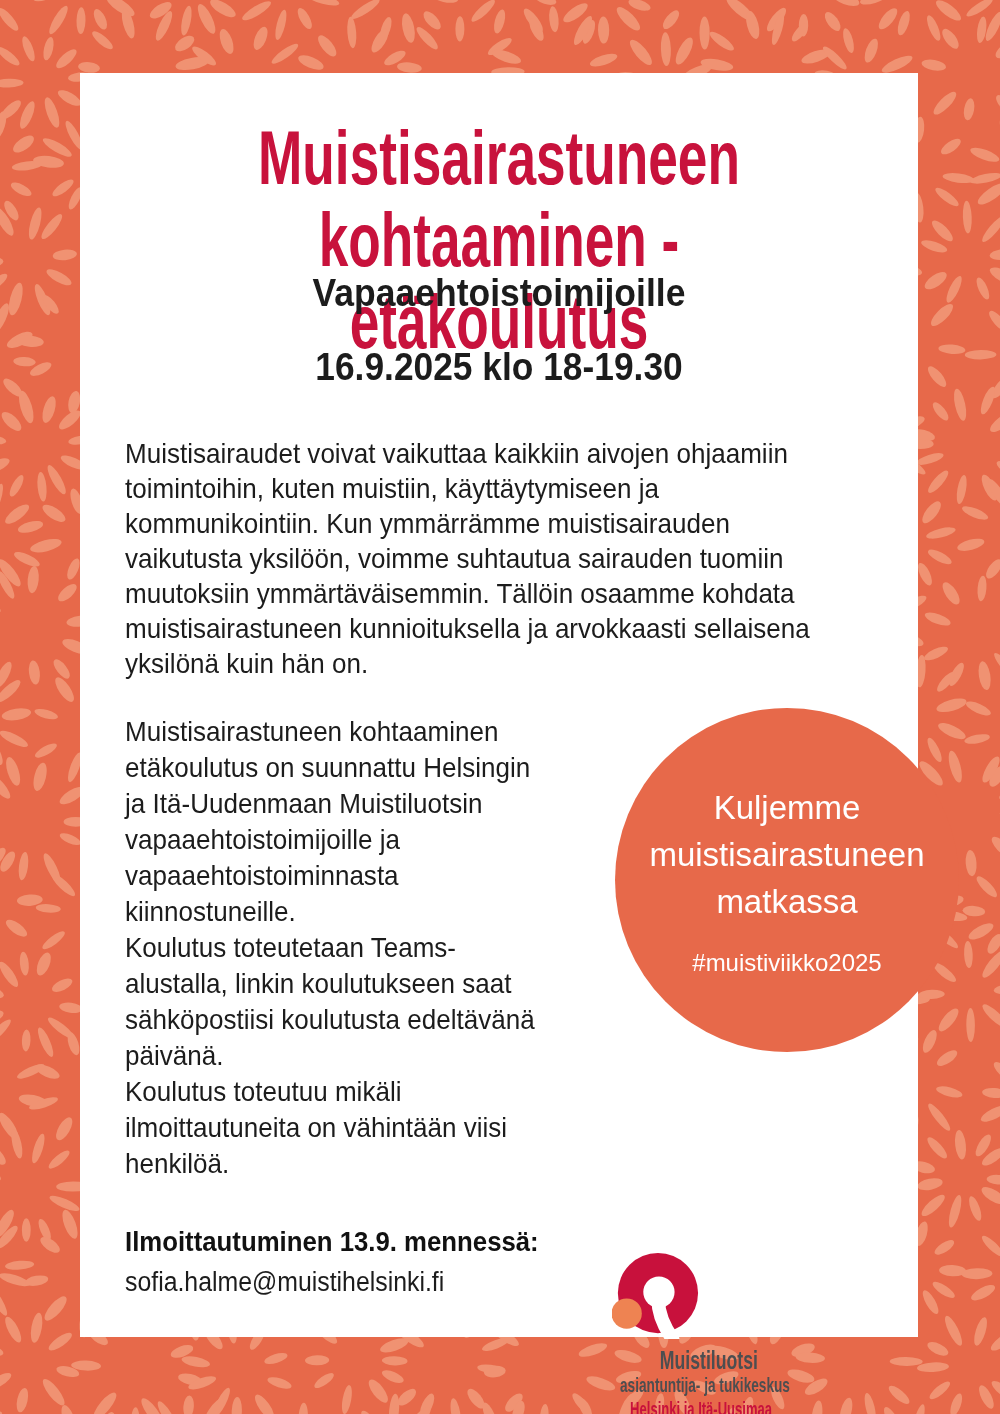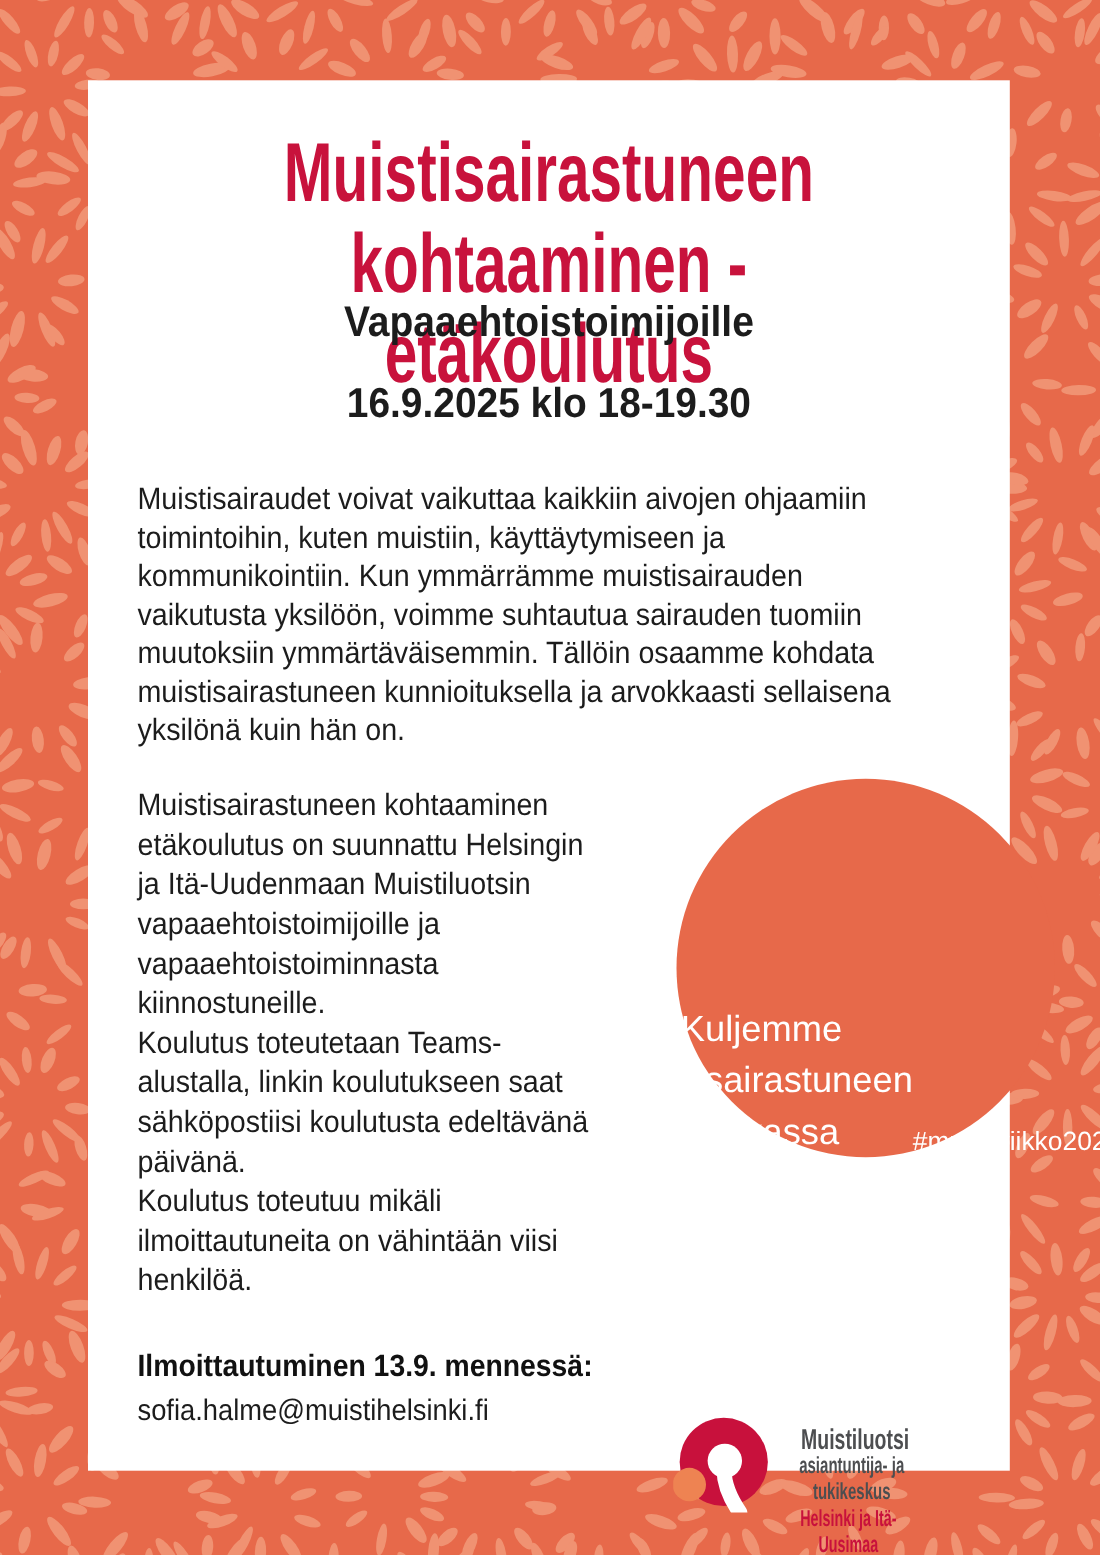--- a/index.html
+++ b/index.html
@@ -58,21 +58,21 @@
     transform:scaleX(0.93);
     transform-origin:left top;
   }
   .para1{top:363px;width:810px;font-size:28px;line-height:35px;}
   .para2{top:641px;width:560px;font-size:28px;line-height:36px;}
   .badge{
     position:absolute;left:615px;top:708px;width:344px;height:344px;
     border-radius:50%;
     background:var(--badge-orange);
     z-index:2;
-    display:flex;align-items:flex-end;justify-content:center;
+    display:flex;flex-direction:column;align-items:center;justify-content:center;
     text-align:center;color:#ffffff;
   }
   .badge-lines{
     margin:0;font-size:33px;line-height:47px;font-weight:400;
     white-space:pre-line;
   }
   .badge-hashtag{
     margin:24px 0 0 0;font-size:24px;line-height:28px;font-weight:400;
   }
   .reg-label{
@@ -81,22 +81,22 @@
     color:#111;
     transform:scaleX(0.92);transform-origin:left top;
   }
   .reg-email{
     position:absolute;left:45px;top:1192px;margin:0;
     font-size:27px;line-height:34px;
     color:var(--text-dark);
     transform:scaleX(0.92);transform-origin:left top;
   }
   .logo{
-    position:absolute;left:532px;top:1214px;width:300px;height:95px;
-    display:flex;flex-direction:row;align-items:flex-start;text-align:center;
+    position:absolute;left:532px;top:1178px;width:300px;height:95px;
+    display:flex;flex-direction:column;align-items:flex-start;text-align:center;
   }
   .logo-mark{width:88px;height:88px;flex:0 0 auto;}
   .logo-text{margin-left:8px;padding-top:9px;}
   .logo-name{
     margin:0;font-size:26px;line-height:25px;font-weight:bold;
     color:var(--logo-gray);
     transform:scaleX(0.68);transform-origin:left top;
   }
   .logo-sub{
     margin:0;font-size:21px;line-height:24px;font-weight:bold;

